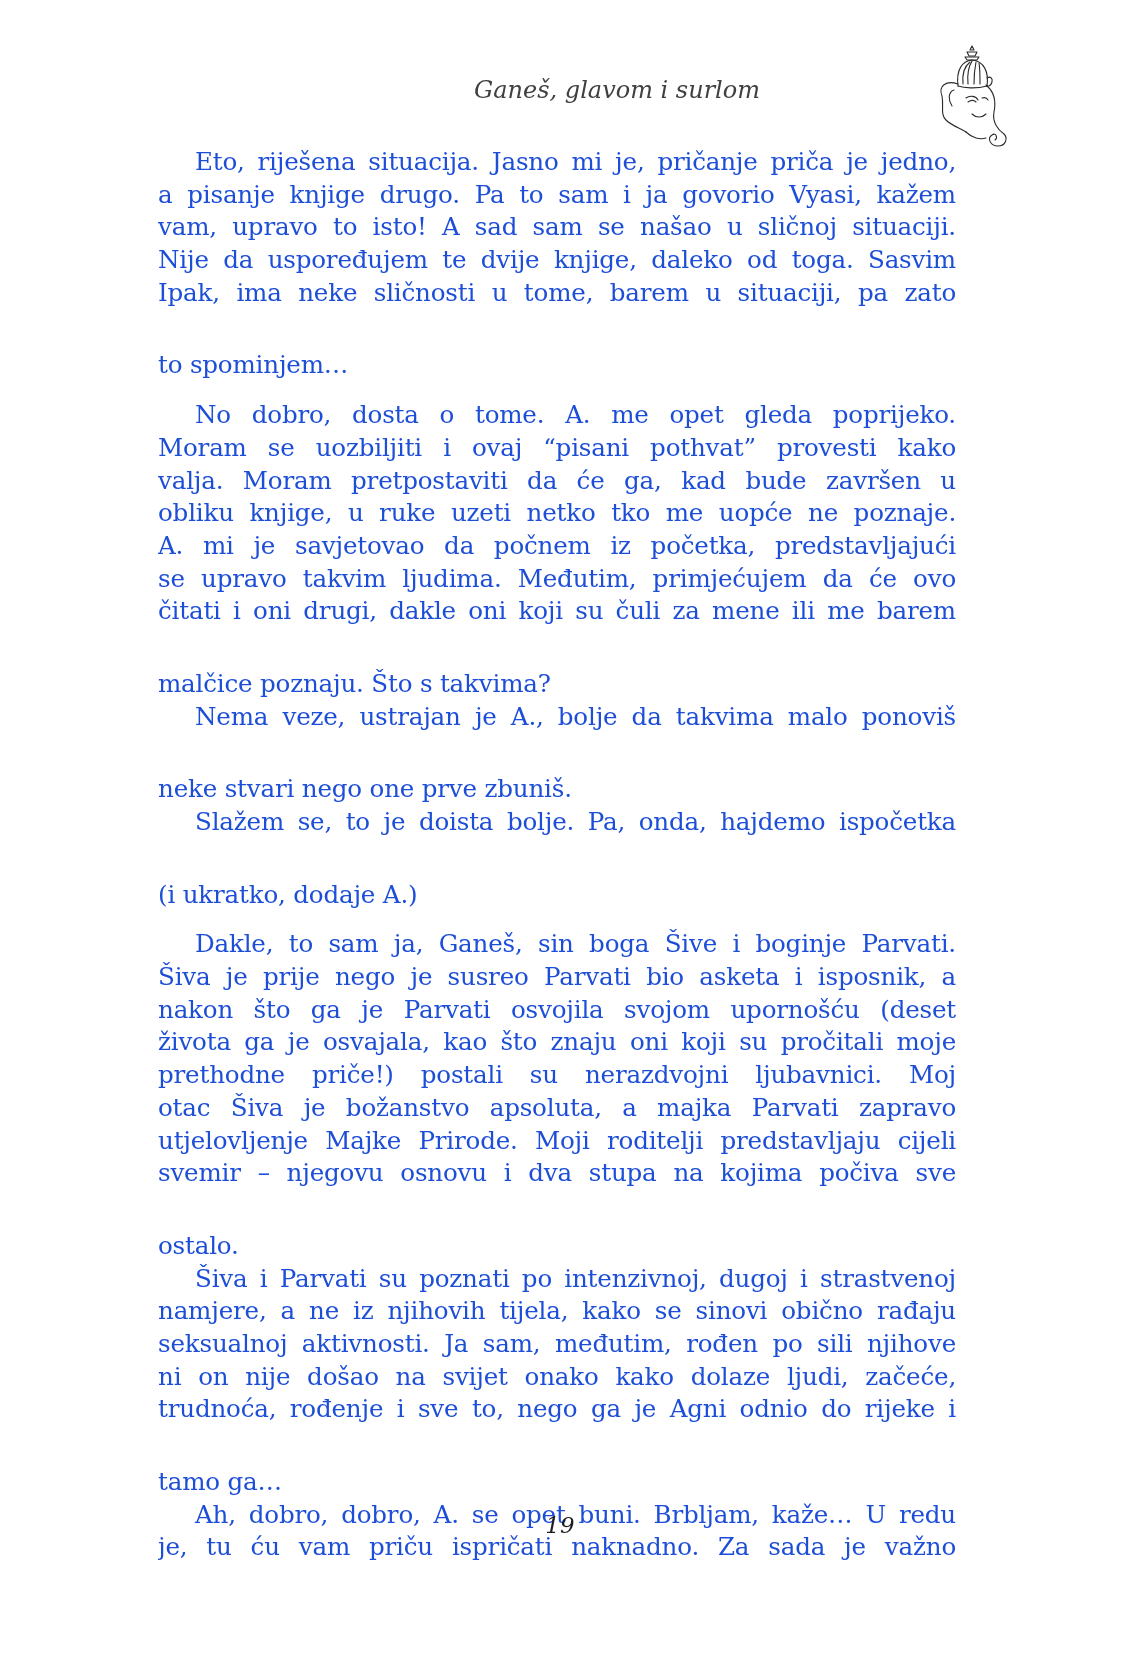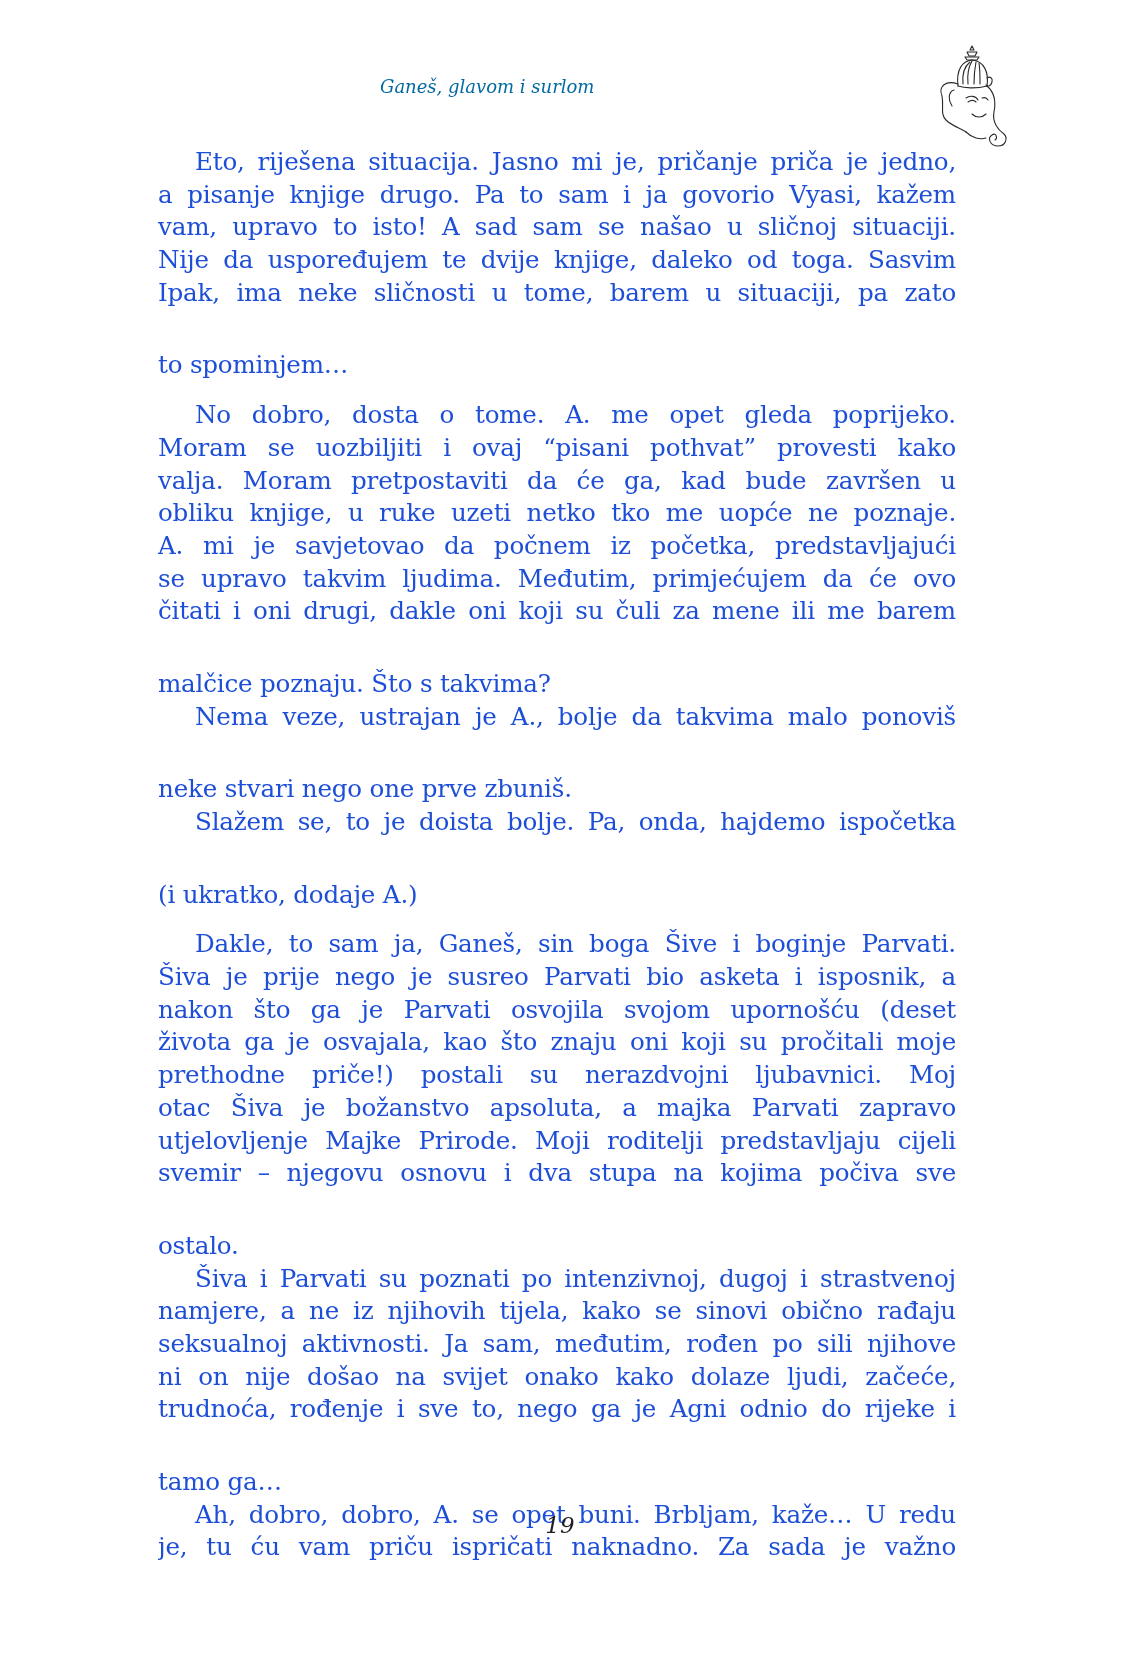--- a/index.html
+++ b/index.html
@@ -1,20 +1,20 @@
 <!DOCTYPE html>
 <html><head>
 <meta charset="utf-8">
 <style>
   html, body { margin: 0; padding: 0; background: #ffffff; }
   body { width: 1142px; height: 1654px; position: relative; overflow: hidden; }
   .page { position: absolute; left: 0; top: 0; width: 1142px; height: 1654px; background: #fff; }
   .running-head {
-    position: absolute; left: 380px; top: 76px; width: 380px; text-align: left;
-    font-family: "DejaVu Serif", serif; font-style: italic; font-size: 18px; color: #0369a1;
+    position: absolute; left: 380px; top: 76px; width: 380px; text-align: right;
+    font-family: "DejaVu Serif", serif; font-style: italic; font-size: 24px; color: #404040;
   }
   .emblem { position: absolute; left: 932px; top: 40px; width: 80px; height: 110px; }
   .body-text {
     position: absolute; left: 158px; top: 146px; width: 798px;
     font-family: "DejaVu Serif", serif; font-size: 24.6px; color: #1d4ed8;
     letter-spacing: -0.2px;
   }
   .line {
     height: 32.7px; line-height: 32.7px; white-space: nowrap;
     text-align: justify; text-align-last: justify; overflow: hidden;

